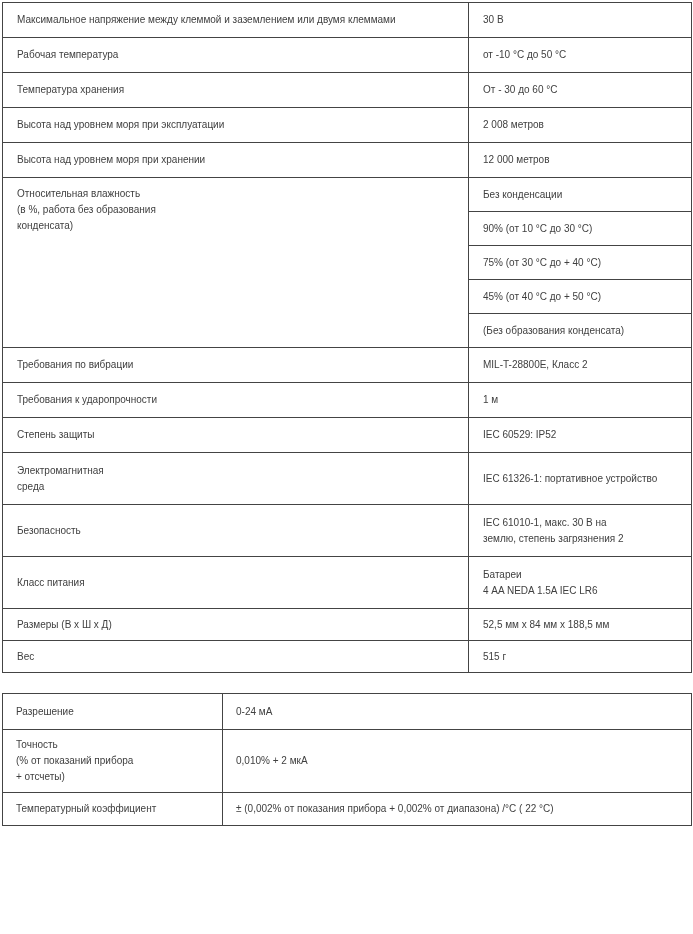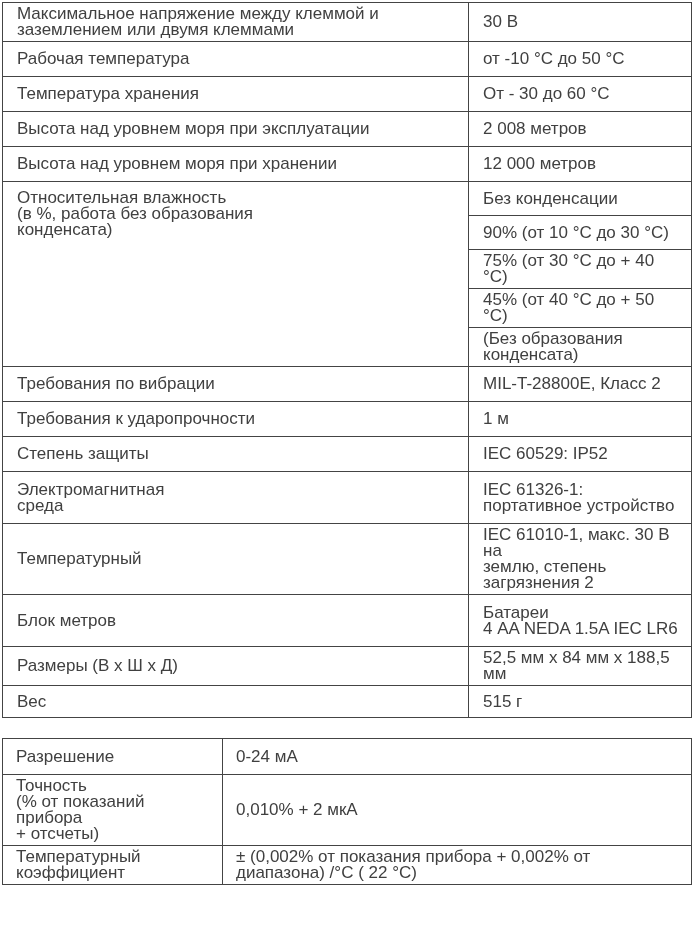--- a/index.html
+++ b/index.html
@@ -5,21 +5,21 @@
   html, body {
     margin: 0;
     padding: 0;
     background: #ffffff;
   }
   .page {
     width: 693px;
     box-sizing: border-box;
     padding: 2px 0 0 2px;
     font-family: "Liberation Sans", sans-serif;
-    font-size: 17px;
+    font-size: 10px;
     line-height: 16px;
     color: #404040;
   }
   table {
     border-collapse: collapse;
     table-layout: fixed;
     width: 689px;
   }
   td {
     border: 1px solid #444444;
@@ -110,26 +110,26 @@
       <tr class="h34">
         <td>Степень защиты</td>
         <td>IEC 60529: IP52</td>
       </tr>
       <tr class="h51">
         <td>Электромагнитная
 среда</td>
         <td>IEC 61326-1: портативное устройство</td>
       </tr>
       <tr class="h51">
-        <td>Температурный</td>
+        <td>Безопасность</td>
         <td>IEC 61010-1, макс. 30 В на
 землю, степень загрязнения 2</td>
       </tr>
       <tr class="h51">
-        <td>Блок метров</td>
+        <td>Класс питания</td>
         <td>Батареи
 4 AA NEDA 1.5A IEC LR6</td>
       </tr>
       <tr class="h31">
         <td>Размеры (В х Ш х Д)</td>
         <td>52,5 мм х 84 мм х 188,5 мм</td>
       </tr>
       <tr class="h31">
         <td>Вес</td>
         <td>515 г</td>

